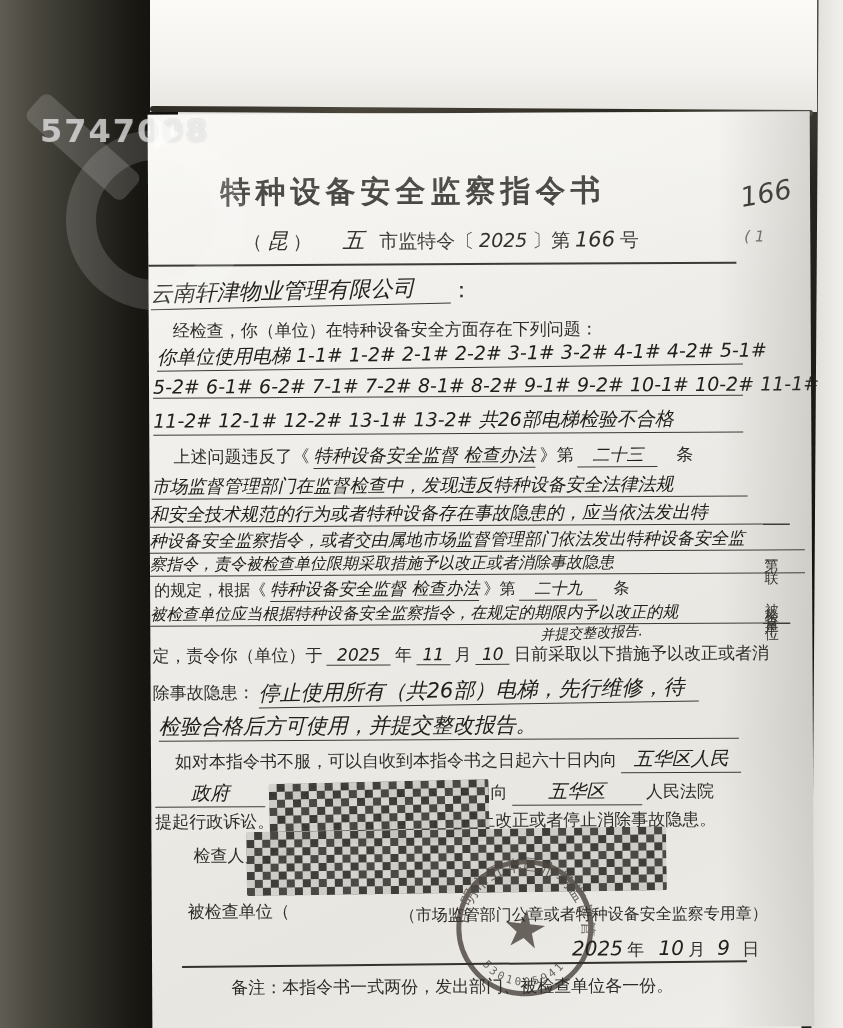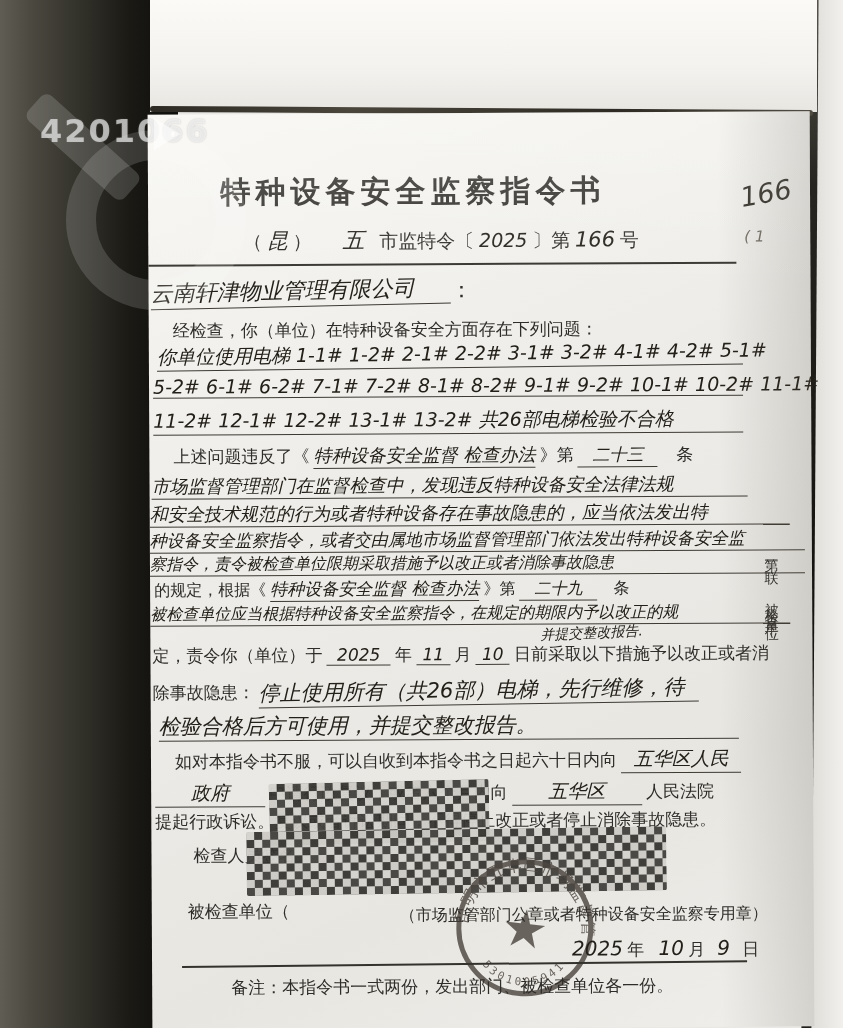--- a/index.html
+++ b/index.html
@@ -192,16 +192,16 @@
     <div class="line printed" style="left:0;top:862px;width:600px;text-align:center;font-size:17px;">备注：本指令书一式两份，发出部门、被检查单位各一份。</div>
 
     <div class="margin-label">
       <span>第一联</span><span class="gap"></span><span>被检查单位</span>
     </div>
   </div>
 
   <div class="wm">
     <div class="wm-bar"></div>
     <div class="wm-ring"></div>
-    <div class="wm-text">4201066</div>
+    <div class="wm-text">5747008</div>
     <div class="wm-arrow"></div>
   </div>
 </div>
 
 </body></html>

